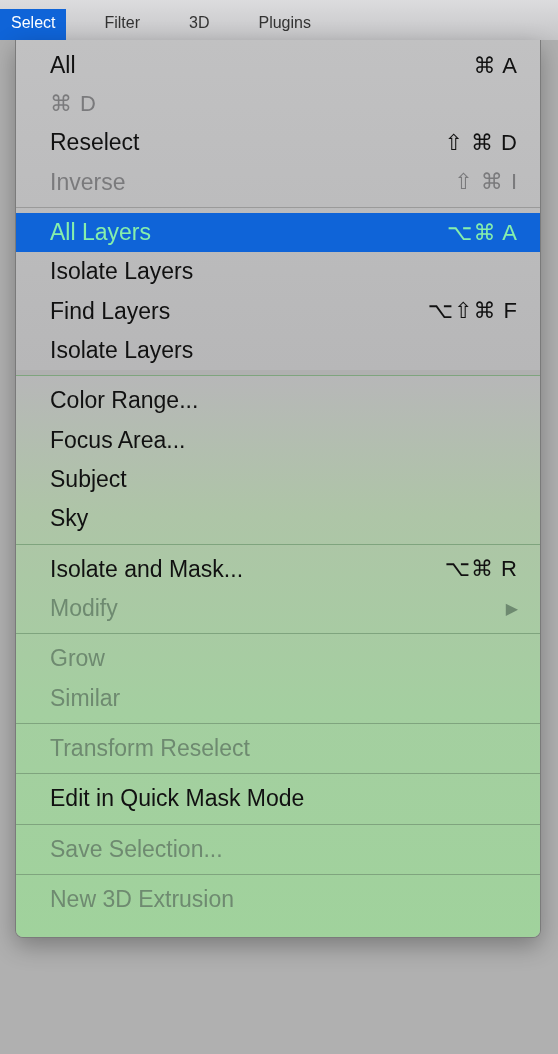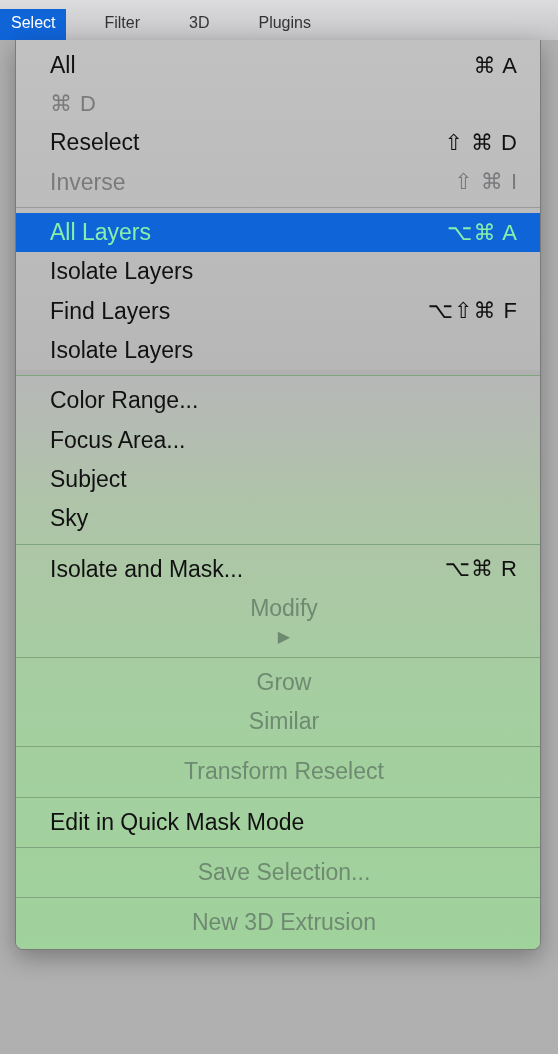--- a/index.html
+++ b/index.html
@@ -36,33 +36,33 @@
     border-top: none;
     border-radius: 0 0 8px 8px;
     overflow: hidden;
     box-shadow: 0 8px 24px rgba(0,0,0,0.3);
   }
   .bg-gray {
     background: linear-gradient(#c1c1c2, #b7b7b8);
   }
   .bg-fade {
     background: linear-gradient(#b7b7b8 0%, #aec5a7 25%, #a4cfa0 60%, #a0d29c 100%);
-    padding-bottom: 6px;
+    padding-bottom: 18px;
   }
   .menu-item {
     display: flex;
     justify-content: space-between;
     align-items: center;
     padding: 3px 22px 3px 34px;
     font-size: 23px;
     line-height: 1.45;
     color: #111;
   }
   .menu-item.disabled { color: #7a7a7c; }
-  .bg-fade .menu-item.disabled { color: #6e8a70; flex-direction: column; }
+  .bg-fade .menu-item.disabled { color: #6e8a70; }
   .menu-item.highlight {
     background: #0f64d8;
     color: #86efac;
   }
   .shortcut {
     font-size: 22px;
     letter-spacing: 1px;
     white-space: nowrap;
   }
   .sep {

